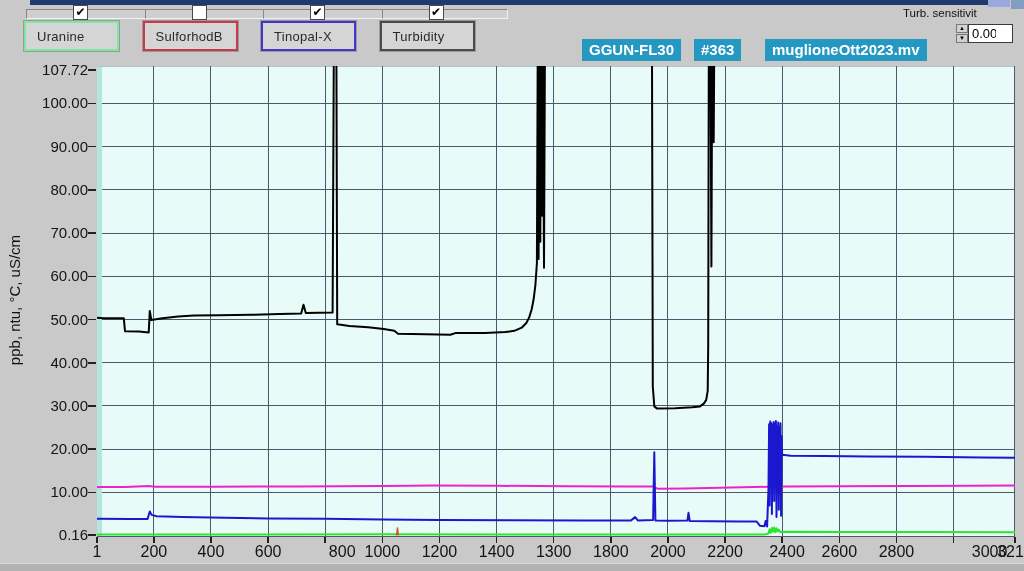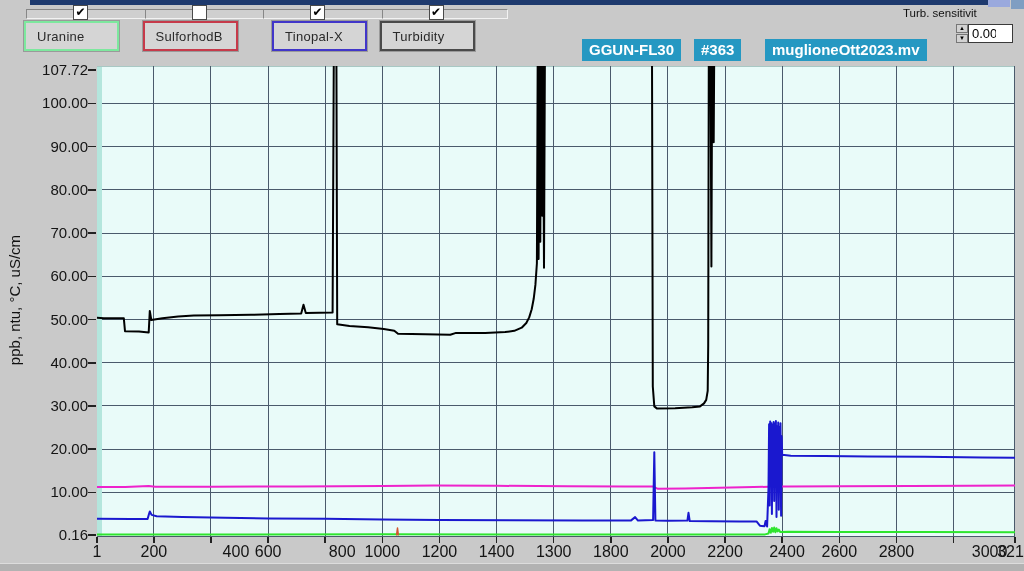--- a/index.html
+++ b/index.html
@@ -53,21 +53,21 @@
 
 <div id="channel-row">
     <div class="abs chan-track" style="left: 26px; width: 124px;"></div>
     <div class="abs chan-check" style="left: 73px;">✔</div>
     <div class="abs chan-btn" style="left: 24px; border-color: rgb(125, 232, 158);">Uranine</div>
     <div class="abs chan-track" style="left: 144.5px; width: 124px;"></div>
     <div class="abs chan-check" style="left: 191.5px;"></div>
     <div class="abs chan-btn" style="left: 142.5px; border-color: rgb(198, 58, 74);">SulforhodB</div>
     <div class="abs chan-track" style="left: 263px; width: 124px;"></div>
     <div class="abs chan-check" style="left: 310px;">✔</div>
-    <div class="abs chan-btn" style="left: 261px; border-color: rgb(65, 54, 201); margin-left: 11px;">Tinopal-X</div>
+    <div class="abs chan-btn" style="left: 261px; border-color: rgb(65, 54, 201);">Tinopal-X</div>
     <div class="abs chan-track" style="left: 381.5px; width: 124px;"></div>
     <div class="abs chan-check" style="left: 428.5px;">✔</div>
     <div class="abs chan-btn" style="left: 379.5px; border-color: rgb(74, 74, 74);">Turbidity</div>
   </div>
 
 <div class="abs teal" style="left:582px">GGUN-FL30</div>
 <div class="abs teal" style="left:694px">#363</div>
 <div class="abs teal" style="left:765px">muglioneOtt2023.mv</div>
 
 <div class="abs turb-label">Turb. sensitivit</div>
@@ -160,21 +160,21 @@
     <div class="ytick-label" style="top: 224.07px;">70.00</div>
     <div class="ytick-label" style="top: 267.302px;">60.00</div>
     <div class="ytick-label" style="top: 310.533px;">50.00</div>
     <div class="ytick-label" style="top: 353.765px;">40.00</div>
     <div class="ytick-label" style="top: 396.997px;">30.00</div>
     <div class="ytick-label" style="top: 440.228px;">20.00</div>
     <div class="ytick-label" style="top: 483.46px;">10.00</div>
     <div class="ytick-label" style="top: 526px;">0.16</div>
     <div class="xtick-label" style="left: 97px;">1</div>
     <div class="xtick-label" style="left: 153.839px;">200</div>
-    <div class="xtick-label" style="left: 210.965px; margin-left: 25px;">400</div>
+    <div class="xtick-label" style="left: 210.965px;">400</div>
     <div class="xtick-label" style="left: 268.09px;">600</div>
     <div class="xtick-label" style="left: 325.215px; margin-left: 17px;">800</div>
     <div class="xtick-label" style="left: 382.34px;">1000</div>
     <div class="xtick-label" style="left: 439.465px;">1200</div>
     <div class="xtick-label" style="left: 496.59px;">1400</div>
     <div class="xtick-label" style="left: 553.715px;">1300</div>
     <div class="xtick-label" style="left: 610.84px;">1800</div>
     <div class="xtick-label" style="left: 667.965px;">2000</div>
     <div class="xtick-label" style="left: 725.09px;">2200</div>
     <div class="xtick-label" style="left: 787px;">2400</div>

